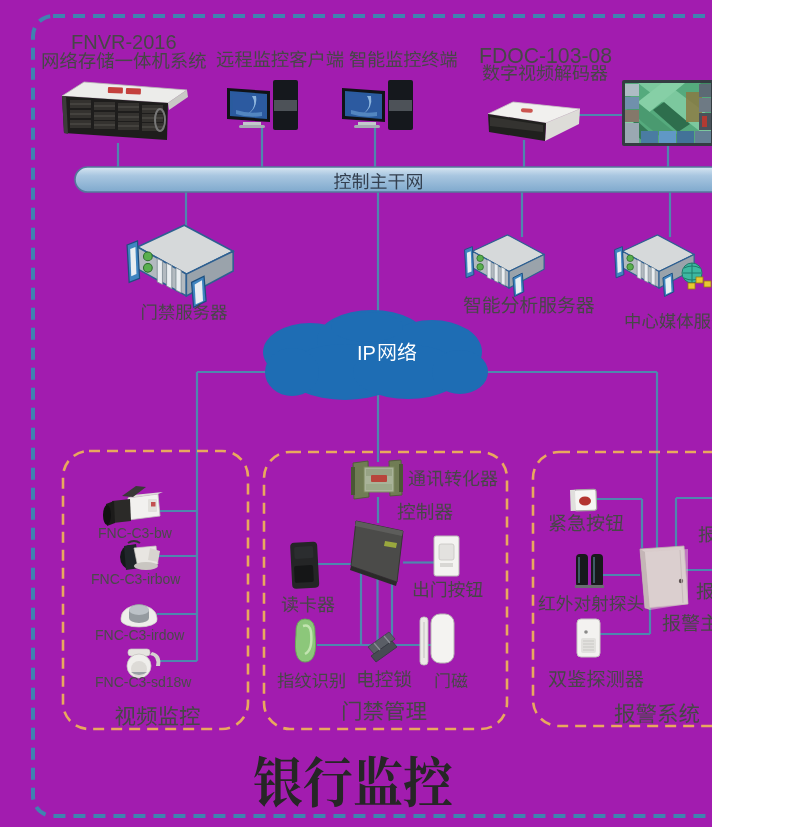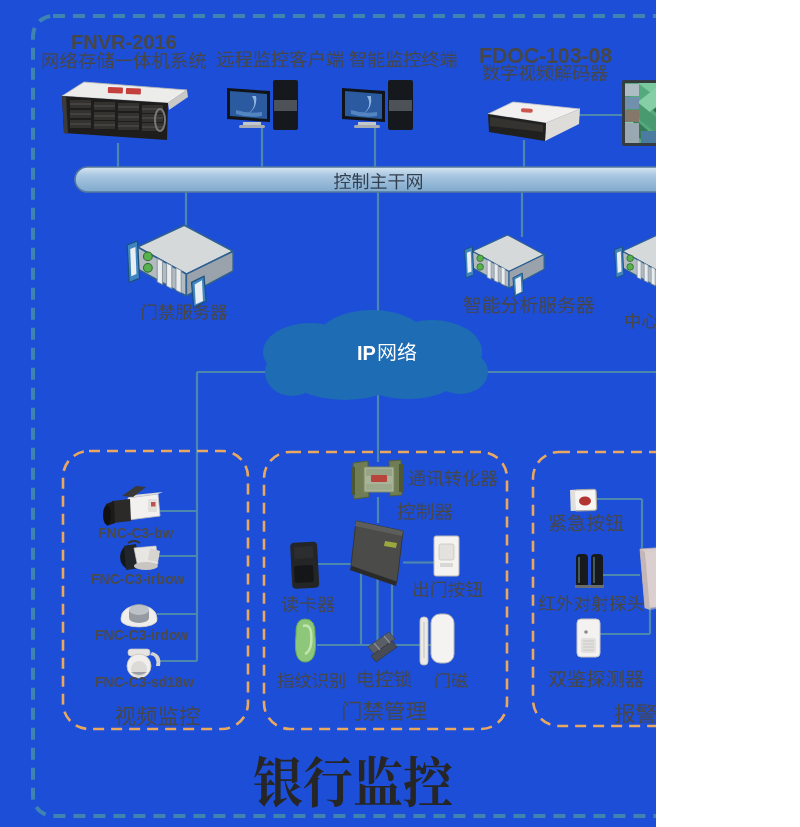--- a/index.html
+++ b/index.html
@@ -1,14 +1,14 @@
 <!DOCTYPE html>
 <html><head><meta charset="utf-8"><style>
 html,body{margin:0;padding:0;background:#ffffff;}
-#page{position:relative;width:656px;height:827px;background:#1d4ed8;overflow:hidden;font-weight:bold;}
+#page{position:relative;width:712px;height:827px;background:#a21caf;overflow:hidden;}
 svg{display:block}
 </style></head><body>
 <div id="page">
 <svg width="800" height="827" viewBox="0 0 800 827">
 
 <rect x="33" y="16" width="755" height="800" rx="20" fill="none" stroke="#3f83b0" stroke-width="4" stroke-dasharray="12 8"></rect>
 
 <g stroke="#4e87ae" stroke-width="2.2" fill="none">
 <path d="M118 143V167"></path>
 <path d="M262 126V167"></path>

